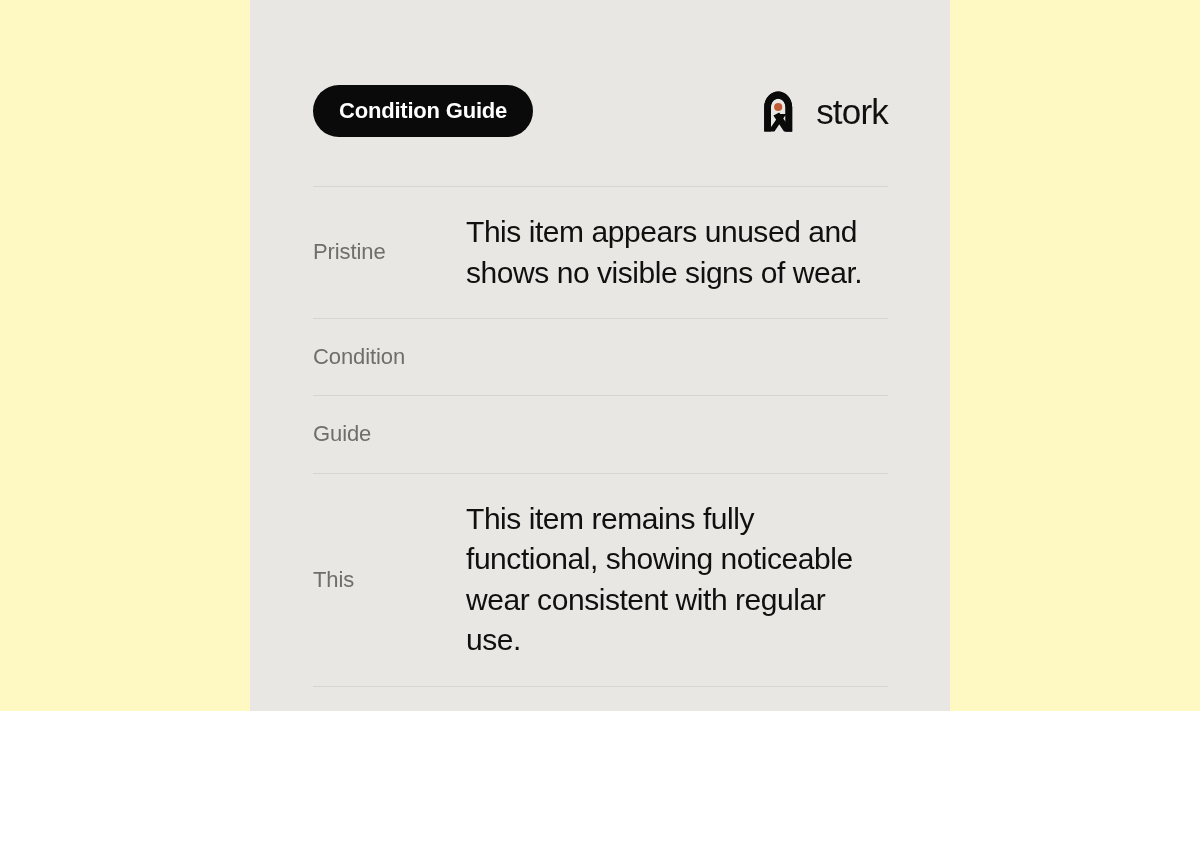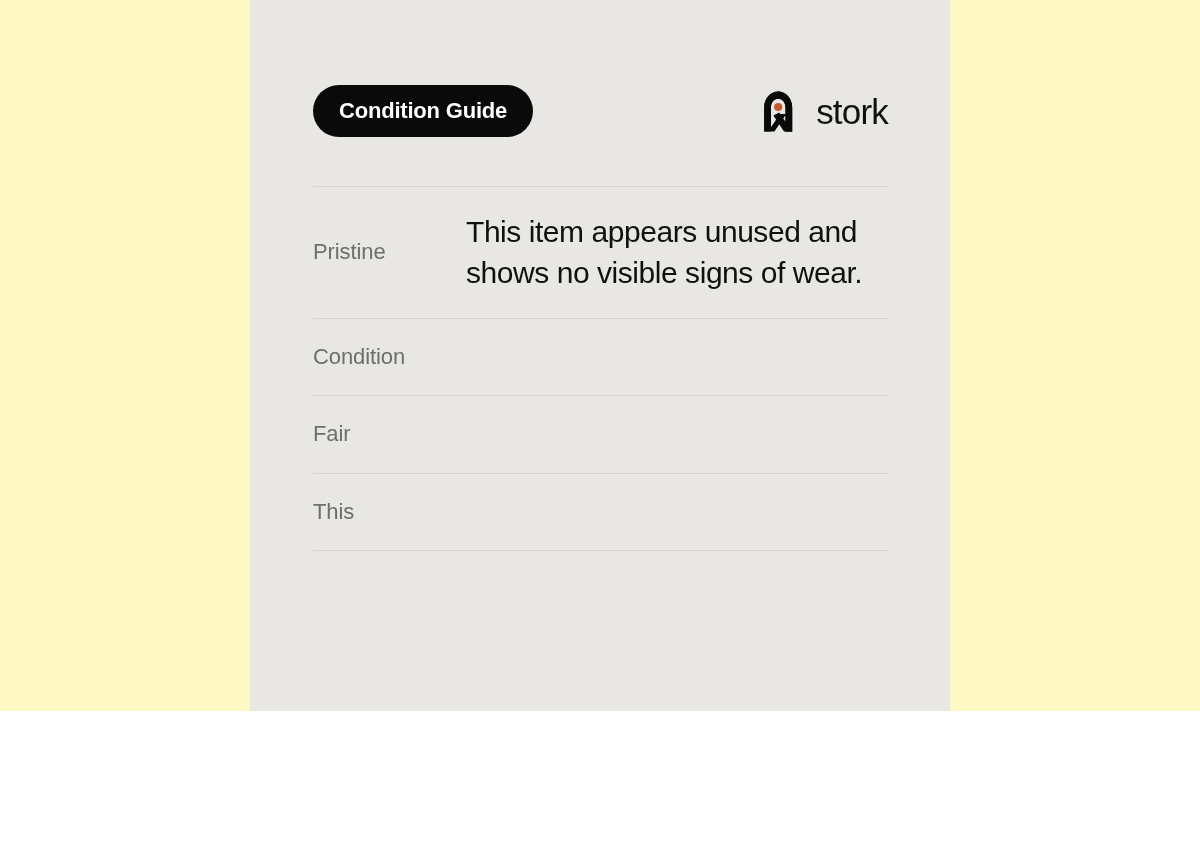--- a/index.html
+++ b/index.html
@@ -176,27 +176,28 @@
 
       <div class="divider"></div>
 
       <div class="row">
         <div class="row-label">Condition</div>
       </div>
 
       <div class="divider"></div>
 
       <div class="row">
-        <div class="row-label">Fair</div>
+        <div class="row-label">Guide</div>
       </div>
 
       <div class="divider"></div>
 
       <div class="row">
         <div class="row-label">This</div>
+        <div class="row-desc">This item remains fully functional, showing noticeable wear consistent with regular use.</div>
       </div>
 
       <div class="divider"></div>
 
     </div>
 
   </div>
 </div>
 
 </body></html>

